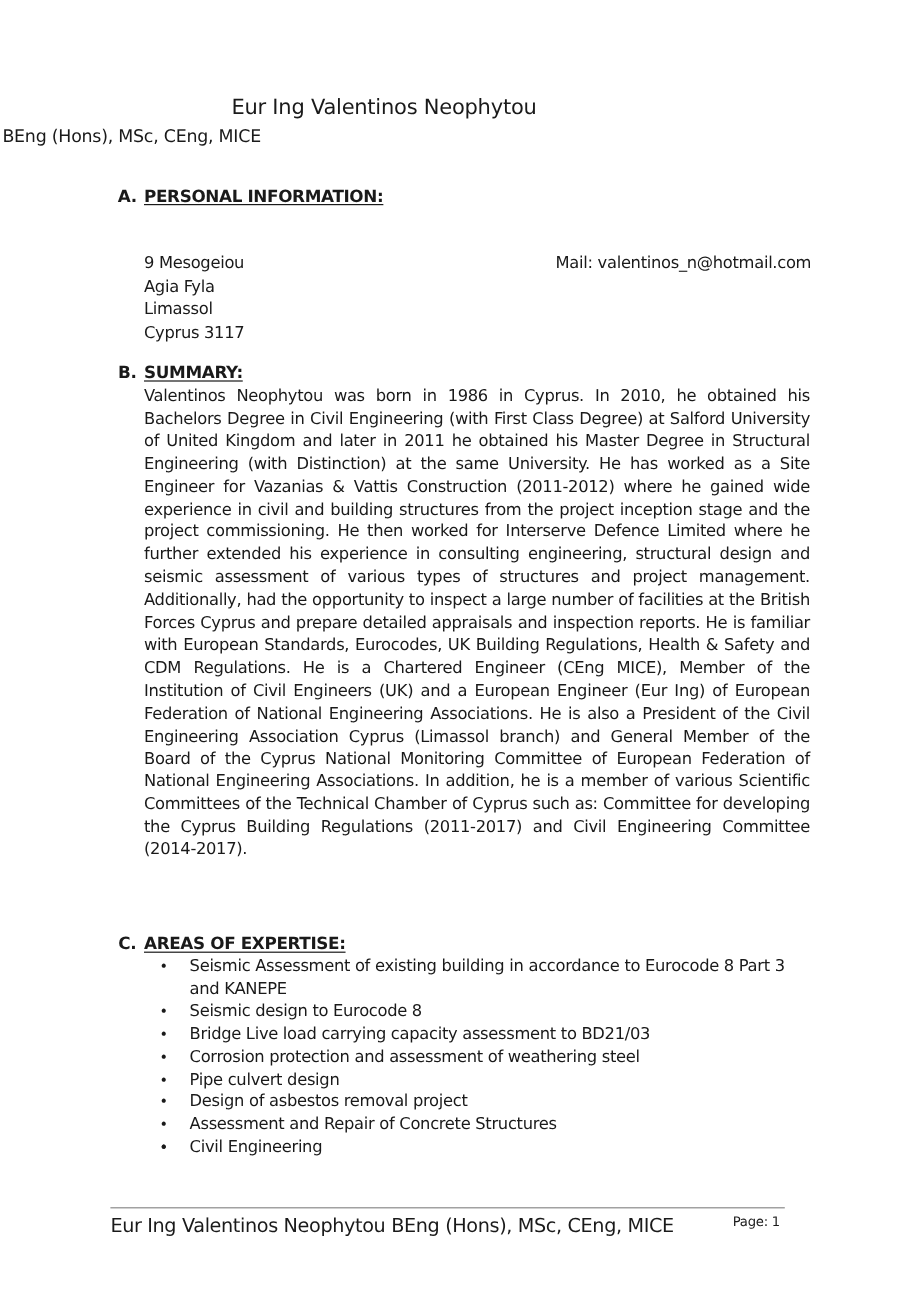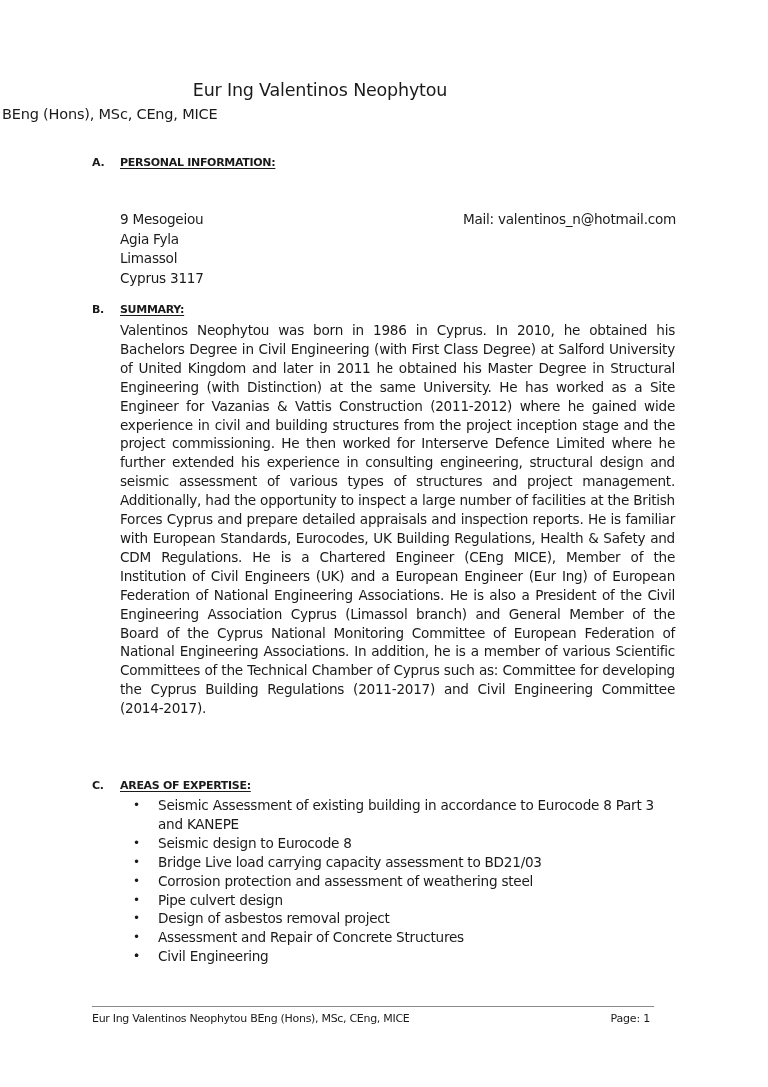--- a/index.html
+++ b/index.html
@@ -5,39 +5,39 @@
     html, body { margin: 0; padding: 0; background: #ffffff; }
     body { width: 768px; height: 1087px; position: relative; overflow: hidden;
            font-family: "DejaVu Sans", sans-serif; color: #1a1a1a; }
     .page { position: absolute; left: 0; top: 0; width: 768px; height: 1087px; }
 
     .title { position: absolute; left: 0; width: 640px; top: 80px; text-align: center;
              font-weight: normal; font-size: 17.5px; letter-spacing: -0.2px; }
     .subtitle { position: absolute; left: 0; width: 768px; top: 106px; text-align: left;
                 font-weight: normal; font-size: 14.5px; letter-spacing: -0.2px; padding-left: 2px; box-sizing: border-box; }
 
-    .sec-head { position: absolute; left: 92px; font-weight: bold; font-size: 11px; letter-spacing: -0.3px; }
+    .sec-head { position: absolute; left: 92px; font-weight: bold; font-size: 14px; letter-spacing: -0.3px; text-align: center; }
     .sec-head .letter { display: inline-block; width: 28px; }
     .sec-head .label { text-decoration: underline; text-underline-offset: 2px; }
 
     .body-text { font-size: 13.6px; line-height: 18.9px; letter-spacing: -0.25px; }
 
     .addr { position: absolute; left: 120px; top: 210px; }
     .addr div { height: 19.5px; }
     .contact { position: absolute; right: 92px; top: 210px; text-align: right; }
     .contact div { height: 19.5px; }
 
     .summary { position: absolute; left: 120px; top: 321px; width: 555px; text-align: justify; text-align-last: left; }
 
     .expertise { position: absolute; left: 120px; top: 796px; width: 560px; margin: 0; padding: 0; list-style: none; }
     .expertise li { position: relative; padding-left: 38px; }
     .expertise li .bullet { position: absolute; left: 13px; top: 0; font-size: 12px; }
 
     .footer-rule { position: absolute; left: 92px; width: 562px; top: 1006px; border-top: 1px solid #8a8a8a; }
-    .footer-left { position: absolute; left: 92px; top: 1012px; font-size: 11px; letter-spacing: -0.3px; }
+    .footer-left { position: absolute; left: 92px; top: 1012px; font-size: 16px; letter-spacing: -0.3px; }
     .footer-right { position: absolute; right: 118px; top: 1012px; font-size: 11px; letter-spacing: -0.2px; }
   </style>
 </head>
 <body>
 
 <div class="page">
 
   <div class="title">Eur Ing Valentinos Neophytou</div>
   <div class="subtitle">BEng (Hons), MSc, CEng, MICE</div>
 

